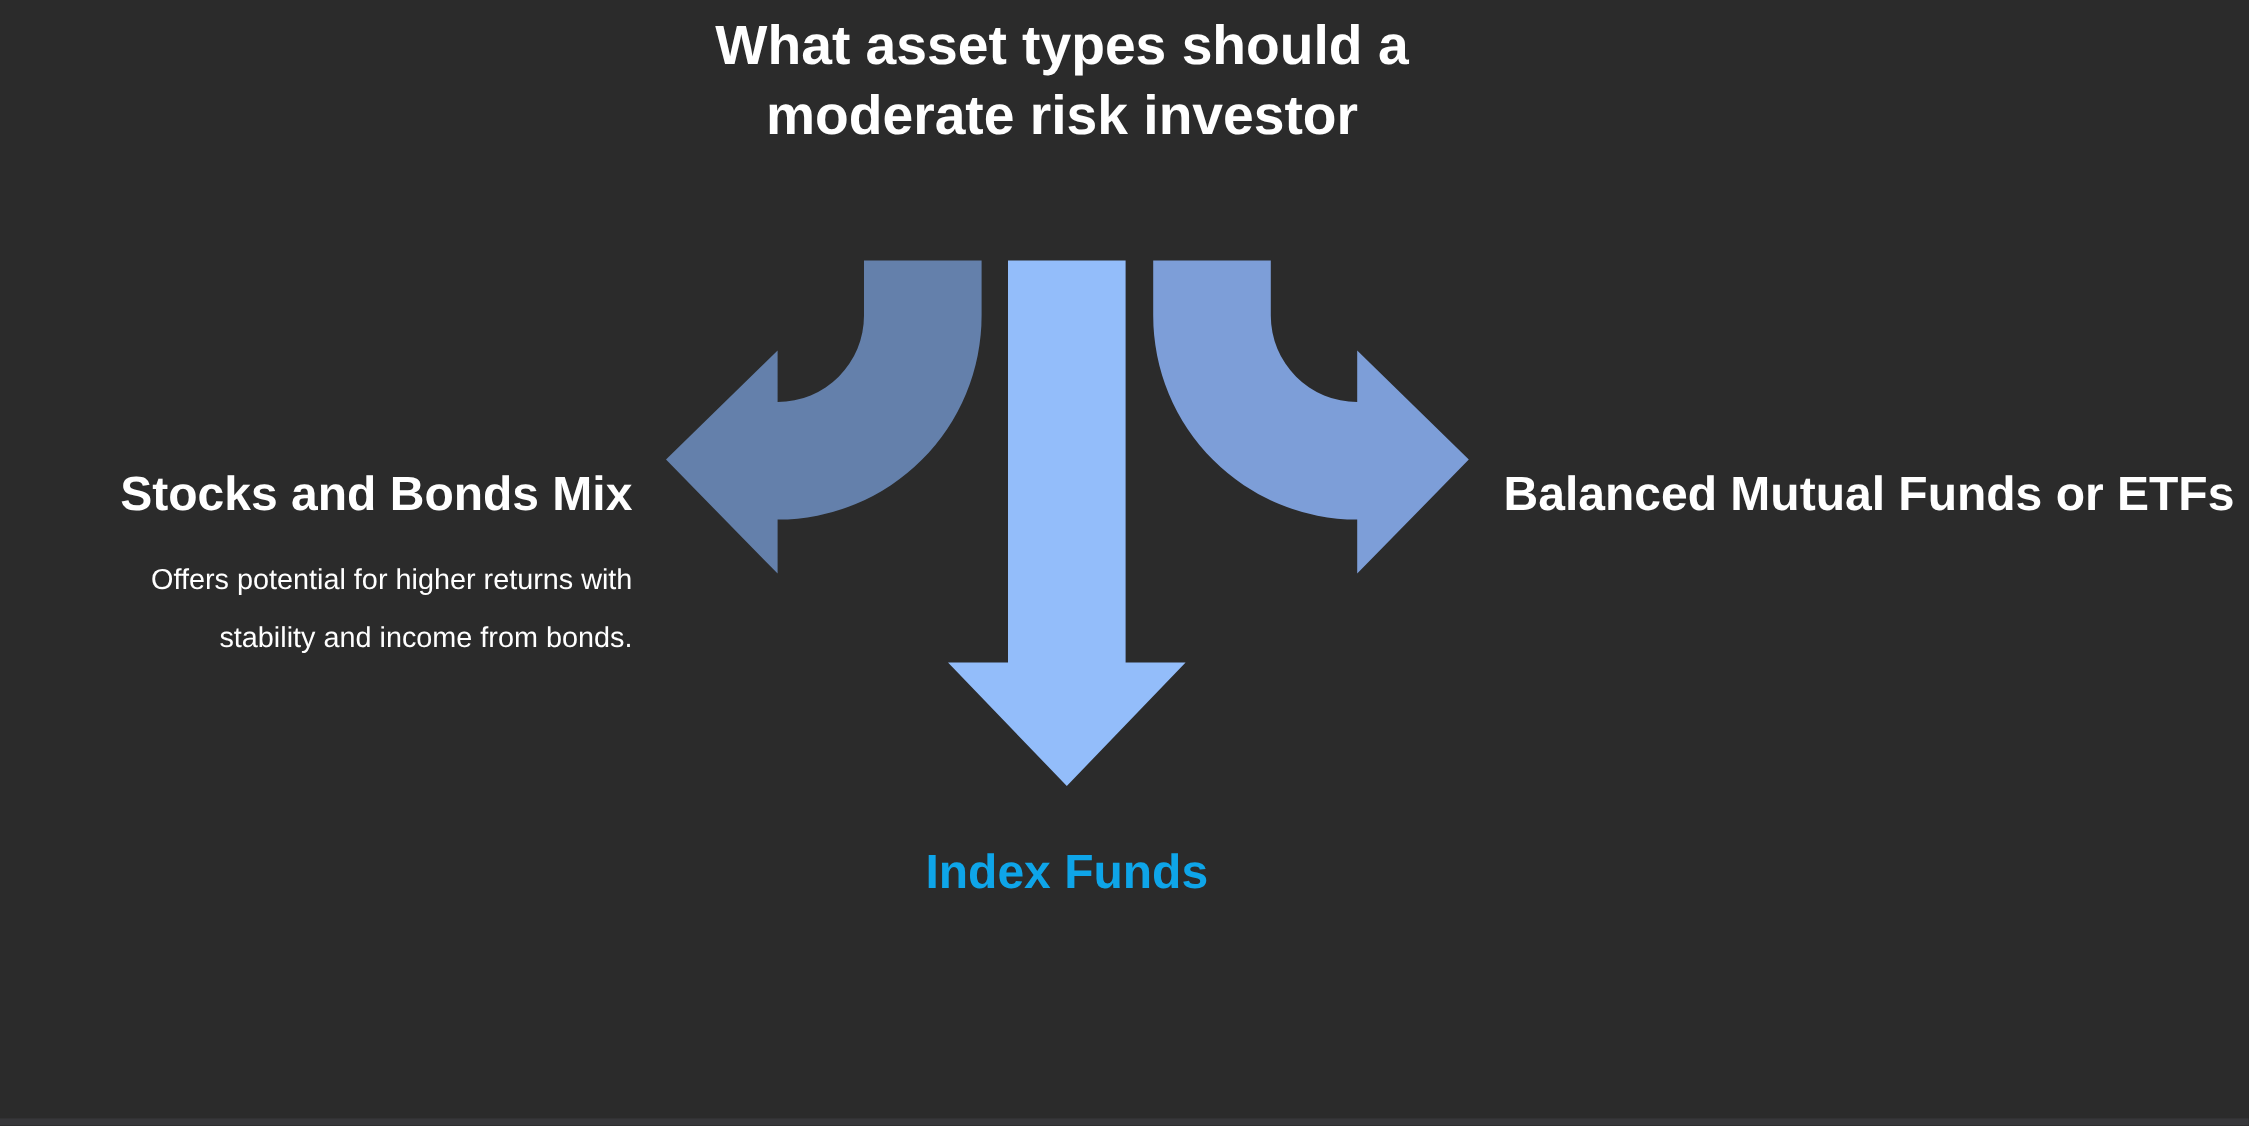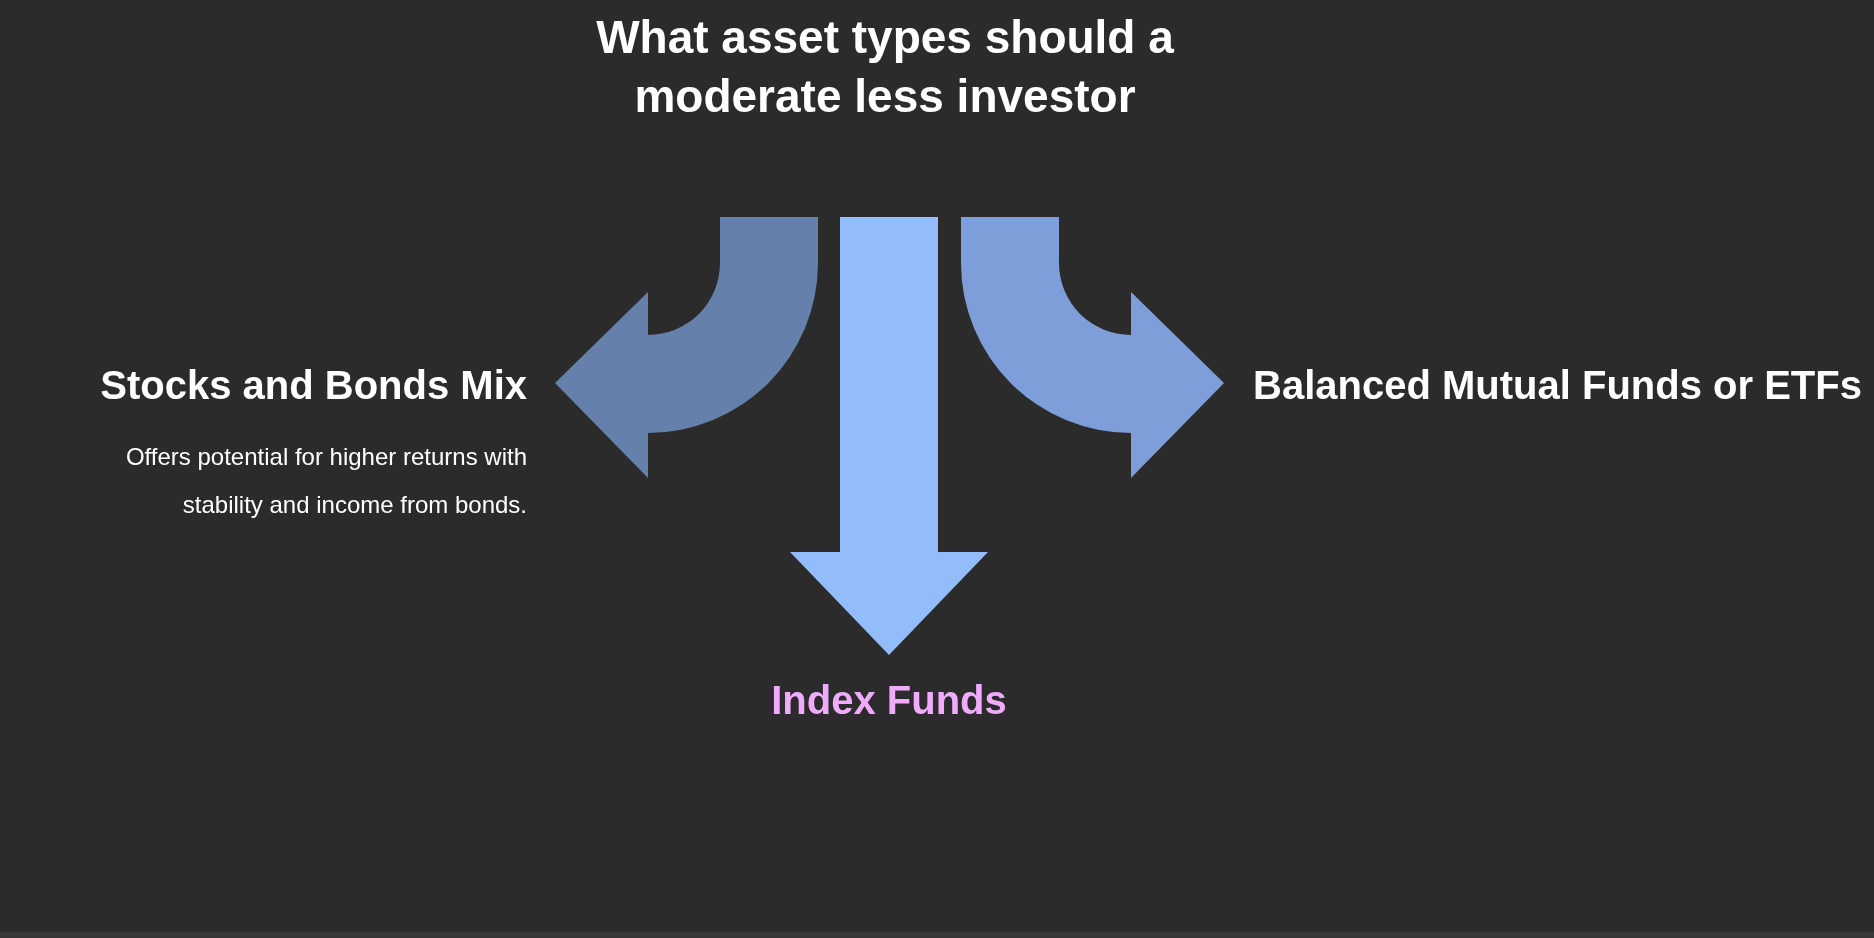--- a/index.html
+++ b/index.html
@@ -25,20 +25,21 @@
     font-weight: bold;
     line-height: 59px;
   }
   #arrow-layer {
     position: absolute;
     top: 0; left: 0;
   }
   .branch {
     position: absolute;
     color: #ffffff;
+    margin-top: 27px;
   }
   .branch-heading {
     font-size: 40px;
     font-weight: bold;
     line-height: 52px;
     white-space: nowrap;
     margin: 0 0 22px 0;
   }
   .branch-desc {
     font-size: 24px;
@@ -72,37 +73,37 @@
     height: 6px;
   }
 </style>
 </head>
 <body>
 
 <div id="canvas" style="background: rgb(43, 43, 43);">
 
   <div class="title" style="color: rgb(255, 255, 255);">
     <div>What asset types should a</div>
-    <div>moderate less investor</div>
+    <div>moderate risk investor</div>
   </div>
 
   <svg id="arrow-layer" width="1874" height="938" viewBox="0 0 1874 938">
     <path d="M720,217 L818,217 L818,263 A170,170 0 0 1 648,433 L648,478 L555,383 L648,292 L648,335 A72,72 0 0 0 720,263 Z" fill="#6480ab"></path>
     <path d="M840,217 L938,217 L938,552 L988,552 L889,655 L790,552 L840,552 Z" fill="#93bdfa"></path>
     <path d="M1059,217 L961,217 L961,263 A170,170 0 0 0 1131,433 L1131,478 L1224,383 L1131,292 L1131,335 A72,72 0 0 1 1059,263 Z" fill="#7d9ed8"></path>
   </svg>
 
   <div id="branch-left" class="branch" style="color: rgb(255, 255, 255);">
     <div class="branch-heading">Stocks and Bonds Mix</div>
     <div class="branch-desc">Offers potential for higher returns with stability and income from bonds.</div>
   </div>
 
   <div id="branch-right" class="branch" style="color: #ffffff;">
     <div class="branch-heading">Balanced Mutual Funds or ETFs</div>
   </div>
 
-  <div id="branch-center" class="branch" style="color: #f0abfc;">
+  <div id="branch-center" class="branch" style="color: #0ea5e9;">
     <div class="branch-heading">Index Funds</div>
   </div>
 
   <div class="bottom-strip" style="background: rgb(55, 55, 58);"></div>
 
 </div>
 
 </body></html>

